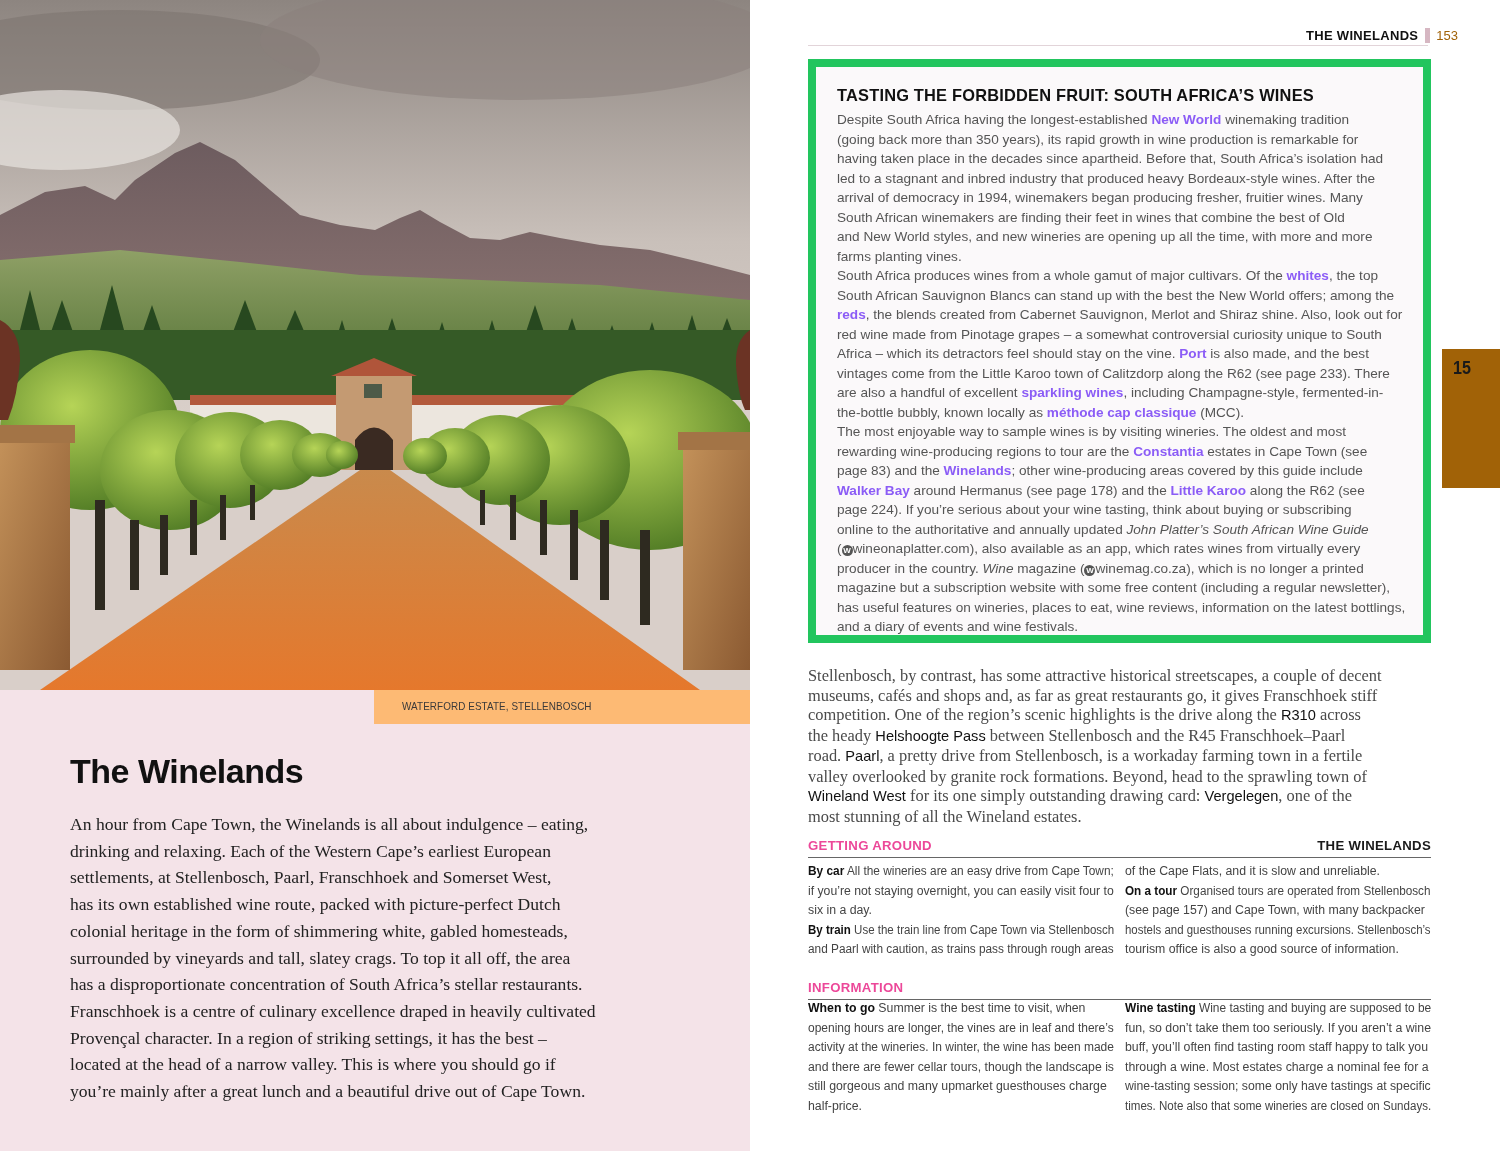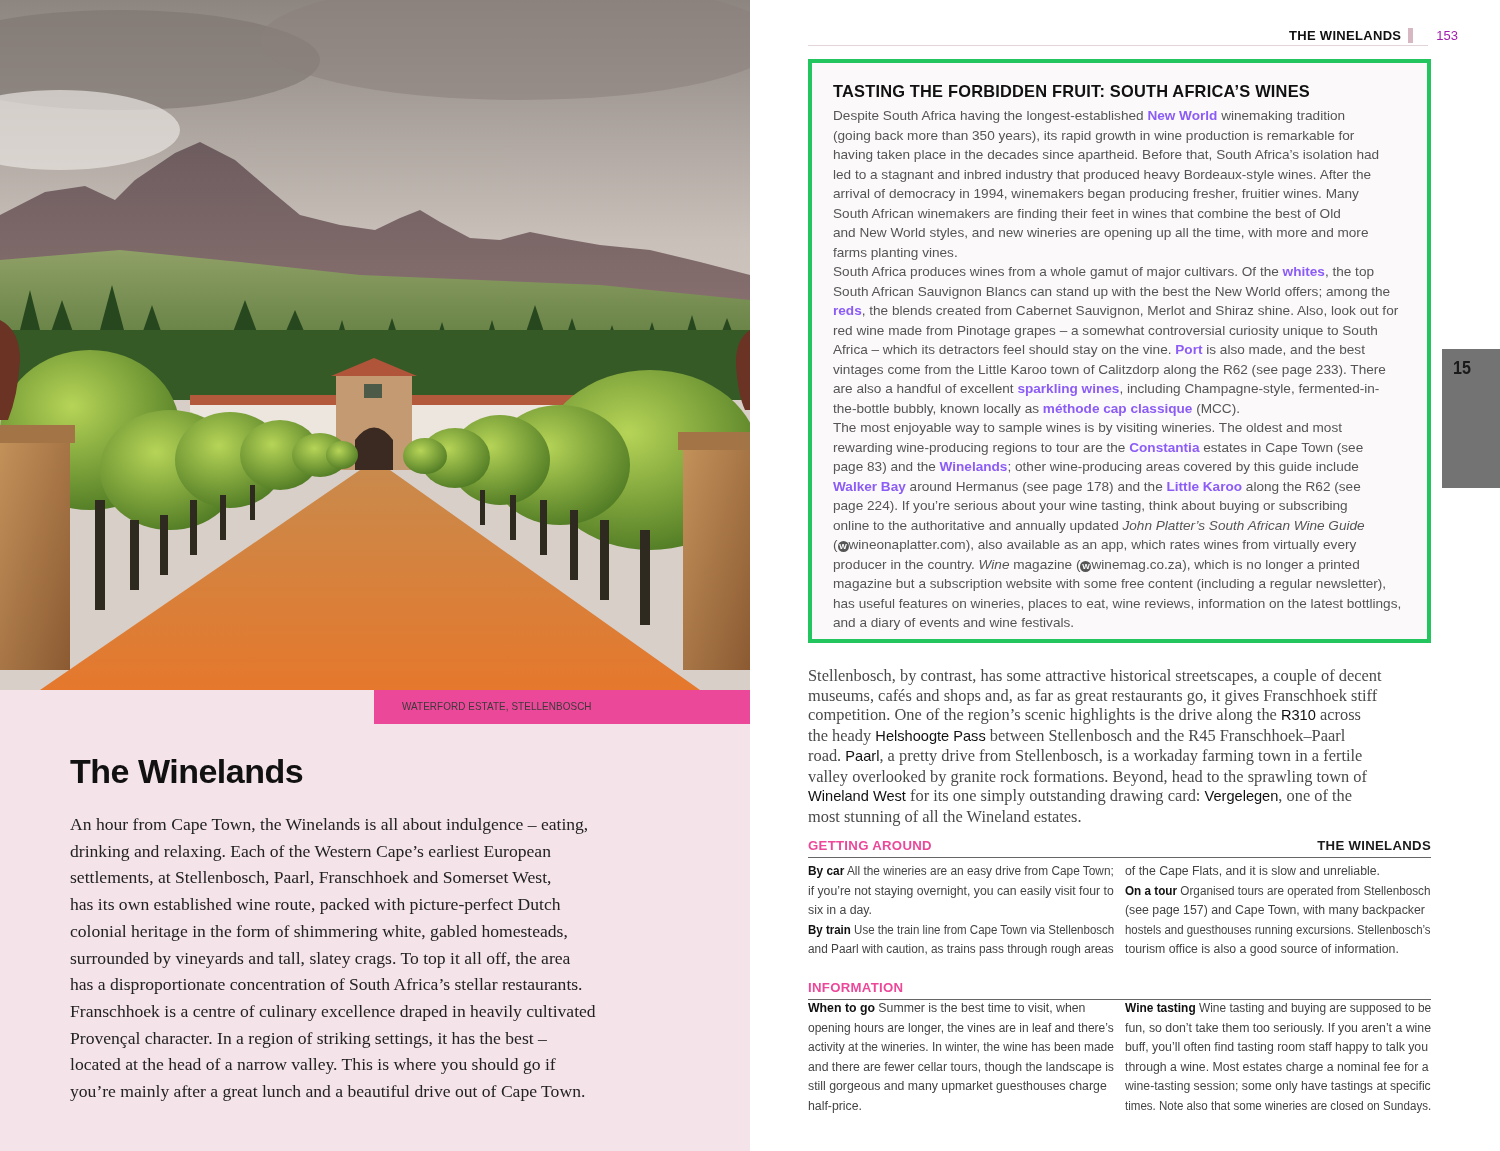--- a/index.html
+++ b/index.html
@@ -3,53 +3,53 @@
 <meta charset="utf-8">
 <style>
   * { margin: 0; padding: 0; box-sizing: border-box; }
   html, body { width: 1500px; height: 1151px; background: #ffffff; overflow: hidden; }
   body { position: relative; font-family: "Liberation Sans", sans-serif; color: #222; }
 
   
   .left-page { position: absolute; left: 0; top: 0; width: 750px; height: 1151px; background: #f4e3e8; }
   .photo { position: absolute; left: 0; top: 0; width: 750px; height: 690px; overflow: hidden; }
   .photo svg { display: block; }
-  .caption-bar { position: absolute; left: 374px; top: 690px; width: 376px; height: 34px; background: #ec4899; }
+  .caption-bar { position: absolute; left: 374px; top: 690px; width: 376px; height: 34px; background: #fdba74; }
   .caption-text { position: absolute; left: 28px; top: 10px; font-family: "Liberation Sans", sans-serif; font-size: 11.5px; letter-spacing: 0.1px; color: #3a3a3a; transform: scaleX(0.86); transform-origin: left center; white-space: nowrap; }
   .section-title { position: absolute; left: 70px; top: 752px; font-family: "Liberation Sans", sans-serif; font-weight: bold; font-size: 34px; color: #111; letter-spacing: -0.5px; }
   .intro { position: absolute; left: 70px; top: 811px; width: 610px; font-family: "Liberation Sans", sans-serif; font-size: 17.6px; line-height: 26.7px; color: #222; }
   .intro span { display: block; white-space: nowrap; font-family: Liberation Serif, serif; }
 
   
   .running-head { position: absolute; right: 42px; top: 26px; display: flex; align-items: center; height: 18px; }
   .running-head .rh-title { font-weight: bold; font-size: 13px; color: #111; letter-spacing: 0.3px; }
   .running-head .rh-bar { width: 5px; height: 15px; background: #d6b7c2; margin: 0 6px 0 7px; }
-  .running-head .rh-num { font-size: 13px; color: #a21caf; margin-left: 17px; }
+  .running-head .rh-num { font-size: 13px; color: #a16207; }
   .rh-rule { position: absolute; left: 808px; top: 45px; width: 620px; height: 1px; background: #e2d4d9; }
 
-  .boxout { position: absolute; left: 808px; top: 59px; width: 623px; height: 584px; background: #fbf9fa; border: 4px solid #22c55e; }
+  .boxout { position: absolute; left: 808px; top: 59px; width: 623px; height: 584px; background: #fbf9fa; border: 8px solid #22c55e; }
   .box-title { position: absolute; left: 21px; top: 19px; font-weight: bold; font-size: 16.4px; color: #111; letter-spacing: 0.2px; white-space: nowrap; }
   .box-body { position: absolute; left: 21px; top: 43px; width: 590px; font-size: 13.6px; line-height: 19.5px; color: #555; }
   .box-body span.l { display: block; white-space: nowrap; }
   .box-body b { color: #8b5cf6; font-weight: bold; }
   .box-body i { font-style: italic; }
   .globe { display: inline-block; width: 11px; height: 11px; border-radius: 50%; background: #555; color: #fff; font-size: 8px; line-height: 11px; text-align: center; vertical-align: 0px; font-weight: bold; }
 
   .serif-para { position: absolute; left: 808px; top: 666px; width: 625px; font-family: "Liberation Serif", serif; font-size: 16.4px; line-height: 19.5px; color: #4a4a4a; }
   .serif-para span.l { display: block; white-space: nowrap; }
   .serif-para b { font-family: "Liberation Sans", sans-serif; font-weight: normal; color: #111; font-size: 14.6px; }
 
   .info-head { position: absolute; left: 808px; width: 623px; height: 20px; border-bottom: 1.5px solid #666; display: flex; justify-content: space-between; align-items: flex-start; }
   .info-head .h { font-weight: bold; font-size: 13.2px; color: #ec4899; letter-spacing: 0.3px; }
   .info-head .hr { font-weight: bold; font-size: 13.2px; color: #1a1a1a; letter-spacing: 0.3px; }
   .col { position: absolute; width: 306px; font-family: "Liberation Sans", sans-serif; font-size: 12.3px; line-height: 19.5px; color: #444; }
   .col span.l { display: block; white-space: nowrap; transform-origin: left center; }
   .col b { color: #111; font-weight: bold; }
 
-  .thumb-tab { position: absolute; left: 1442px; top: 349px; width: 58px; height: 139px; background: #737373; }
+  .thumb-tab { position: absolute; left: 1442px; top: 349px; width: 58px; height: 139px; background: #a16207; }
   .thumb-tab span { position: absolute; left: 11px; top: 8px; font-weight: bold; font-size: 19px; color: #1a1a1a; transform: scaleX(0.85); transform-origin: left top; }
 </style>
 </head>
 <body>
 
 <div class="left-page">
   <div class="photo">
     <svg width="750" height="690" viewBox="0 0 750 690" xmlns="http://www.w3.org/2000/svg">
       <defs>
         <linearGradient id="sky" x1="0" y1="0" x2="0" y2="1">

